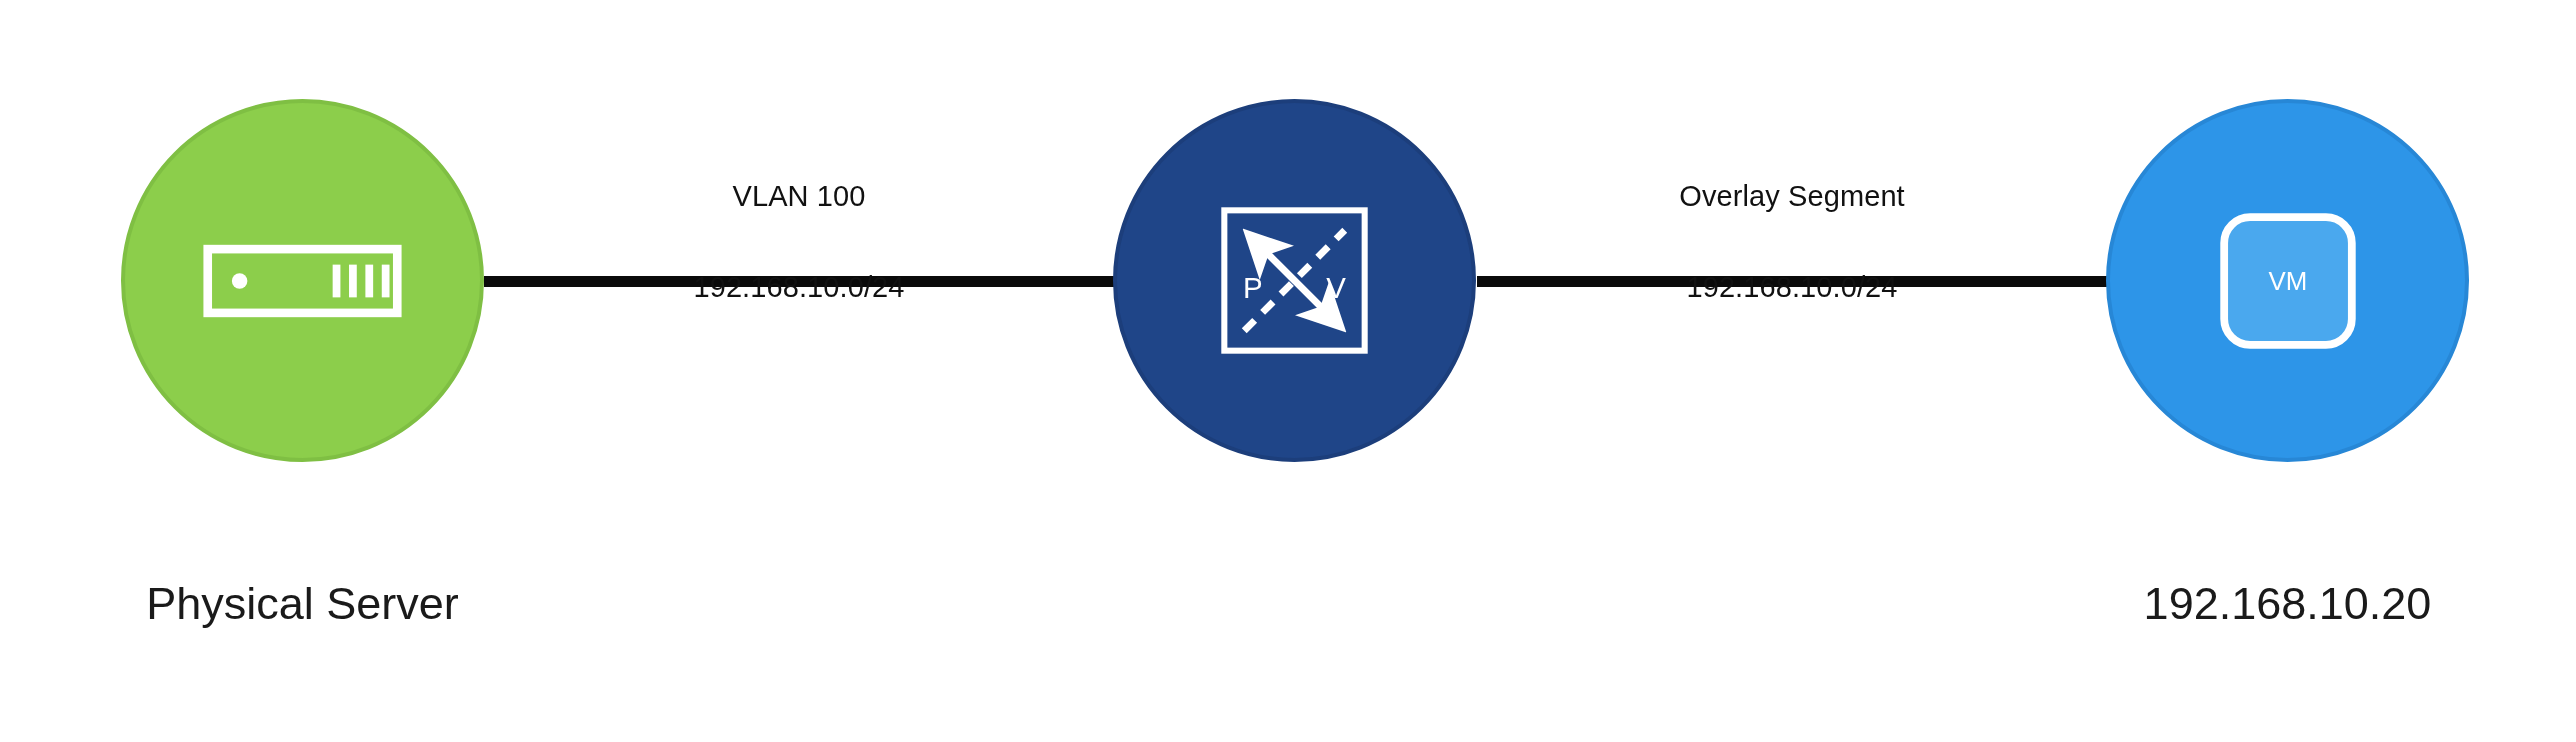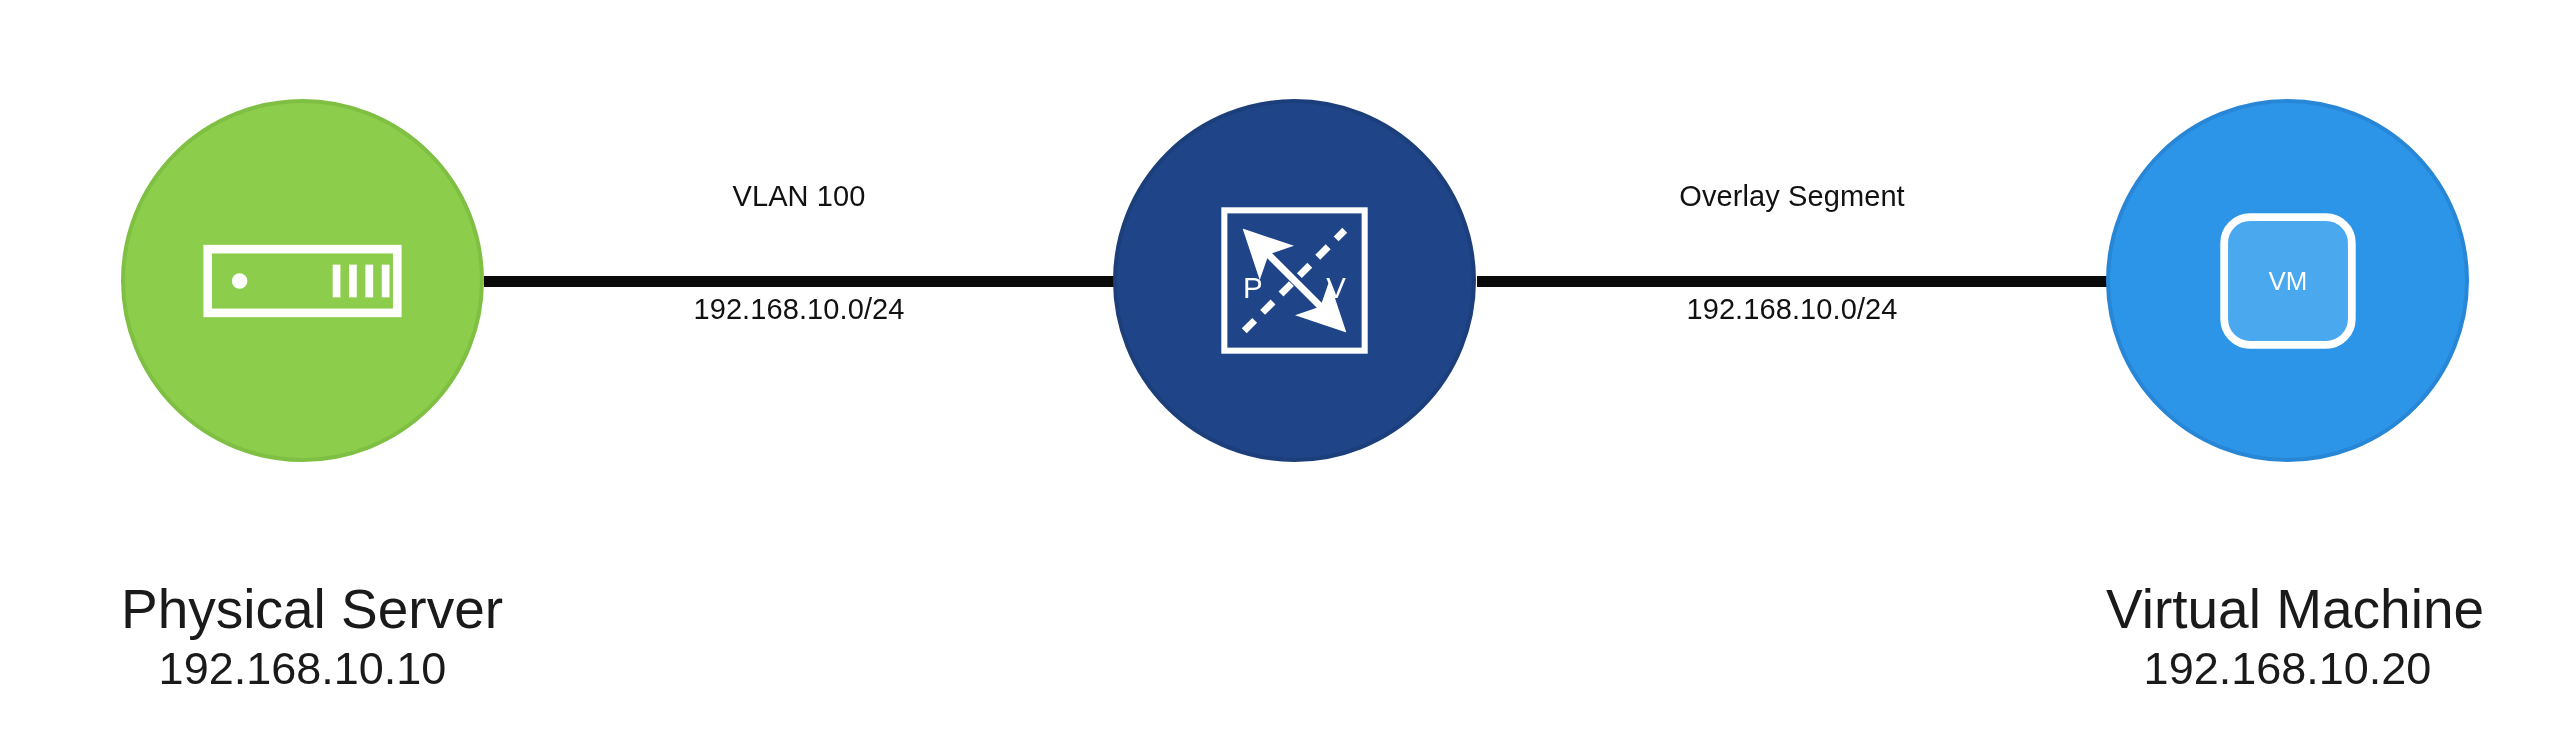--- a/index.html
+++ b/index.html
@@ -43,21 +43,21 @@
   .link-name {
     font-size: 29px;
     color: #111111;
     line-height: 1;
     letter-spacing: 0.1px;
   }
   .link-subnet {
     font-size: 29px;
     color: #111111;
     line-height: 1;
-    margin-top: 84px;
+    margin-top: 62px;
     letter-spacing: 0.1px;
   }
 
   
   .node {
     position: absolute;
     width: 363px;
     height: 363px;
     top: 99px;
   }
@@ -93,21 +93,21 @@
   
   .node-caption {
     position: absolute;
     top: 478px;
     width: 363px;
     left: 0;
     text-align: center;
     color: #1a1a1a;
   }
   .caption-title {
-    font-size: 55px;
+    font-size: 45px;
     line-height: 1.18;
     white-space: nowrap;
   }
   .caption-sub {
     font-size: 45px;
     line-height: 1.18;
     white-space: nowrap;
   }
   .caption-sub:empty { display: none; }
 
@@ -149,21 +149,20 @@
         <rect x="5" y="28" width="220" height="74" fill="none" stroke="#ffffff" stroke-width="10"></rect>
         <circle cx="42" cy="65" r="9" fill="#ffffff"></circle>
         <rect x="150" y="46" width="9" height="38" fill="#ffffff"></rect>
         <rect x="169" y="46" width="9" height="38" fill="#ffffff"></rect>
         <rect x="188" y="46" width="9" height="38" fill="#ffffff"></rect>
         <rect x="207" y="46" width="9" height="38" fill="#ffffff"></rect>
       </svg>
     </div>
     <div class="node-caption">
       <div class="caption-title">Physical Server</div>
-      <div class="caption-sub">192.168.10.10</div>
     </div>
   </div>
 
   <div class="node" id="node-edge">
     <div class="node-circle circle-navy">
       <svg class="glyph" width="149" height="149" viewBox="0 0 172 172">
 
         <rect x="5" y="5" width="162" height="162" fill="none" stroke="#ffffff" stroke-width="7"></rect>
 
         <defs>
@@ -185,19 +184,18 @@
   </div>
 
   <div class="node" id="node-vm">
     <div class="node-circle circle-blue">
       <svg class="glyph" width="138" height="138" viewBox="0 0 160 160">
         <rect x="6" y="6" width="148" height="148" rx="30" ry="30" fill="#4AA8EE" stroke="#ffffff" stroke-width="9"></rect>
         <text class="vm-text" x="80" y="82" text-anchor="middle" dominant-baseline="middle">VM</text>
       </svg>
     </div>
     <div class="node-caption">
-      <div class="caption-title">Virtual Machine</div>
       <div class="caption-sub">192.168.10.20</div>
     </div>
   </div>
 
 </div>
 
 
 </body></html>

